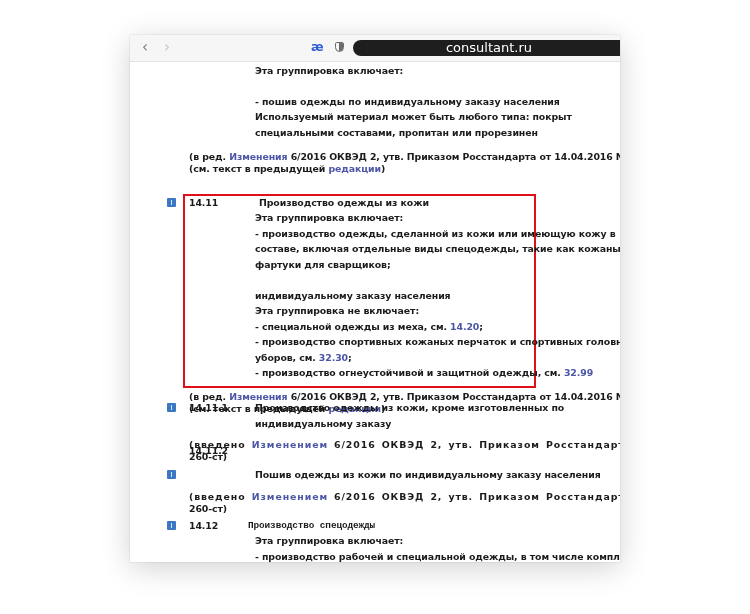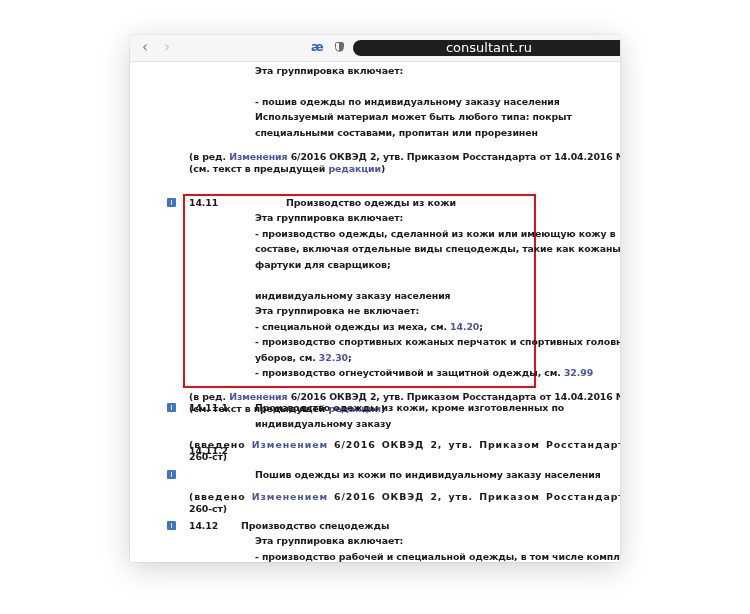--- a/index.html
+++ b/index.html
@@ -62,21 +62,21 @@
     <div class="line" style="left:59px;top:89px;">
       <span>(в ред. </span><span class="link">Изменения</span><span> 6/2016 ОКВЭД 2, утв. Приказом Росстандарта от 14.04.2016 N 260-ст)</span>
     </div>
     <div class="line" style="left:59px;top:101px;">
       <span>(см. текст в предыдущей </span><span class="link">редакции</span><span>)</span>
     </div>
 
     <div class="redbox"></div>
     <span class="info" style="left:37px;top:136px;"></span>
     <div class="line" style="left:59px;top:135px;">14.11</div>
-    <div class="line" style="left:135px;top:135px;padding-left:21px;">Производство одежды из кожи</div>
+    <div class="line" style="left:108px;top:135px;padding-left:21px;">Производство одежды из кожи</div>
     <div class="line" style="left:125px;top:150px;">Эта группировка включает:</div>
     <div class="line" style="left:125px;top:166px;">- производство одежды, сделанной из кожи или имеющую кожу в</div>
     <div class="line" style="left:125px;top:181px;">составе, включая отдельные виды спецодежды, такие как кожаные</div>
     <div class="line" style="left:125px;top:197px;">фартуки для сварщиков;</div>
     <div class="line" style="left:125px;top:228px;">индивидуальному заказу населения</div>
     <div class="line" style="left:125px;top:243px;">Эта группировка не включает:</div>
     <div class="line" style="left:125px;top:259px;">
       <span>- специальной одежды из меха, см. </span><span class="link">14.20</span><span>;</span>
     </div>
     <div class="line" style="left:125px;top:274px;">- производство спортивных кожаных перчаток и спортивных головных</div>
@@ -105,18 +105,18 @@
     <span class="info" style="left:37px;top:408px;"></span>
     <div class="line" style="left:59px;top:383px;">14.11.2</div>
     <div class="line" style="left:125px;top:407px;">Пошив одежды из кожи по индивидуальному заказу населения</div>
     <div class="line justify" style="left:59px;top:429px;">
       <span>(введено </span><span class="link">Изменением</span><span> 6/2016 ОКВЭД 2, утв. Приказом Росстандарта от 14.04.2016 N</span>
     </div>
     <div class="line" style="left:59px;top:441px;">260-ст)</div>
 
     <span class="info" style="left:37px;top:459px;"></span>
     <div class="line" style="left:59px;top:458px;">14.12</div>
-    <div class="line" style="left:111px;top:458px;">Производство спецодежды</div>
+    <div class="line" style="left:118px;top:458px;font-family:Liberation Mono, monospace;">Производство спецодежды</div>
     <div class="line" style="left:125px;top:473px;">Эта группировка включает:</div>
     <div class="line" style="left:125px;top:489px;">- производство рабочей и специальной одежды, в том числе комплектов,</div>
 
   </div>
 </div>
 
 </body></html>

